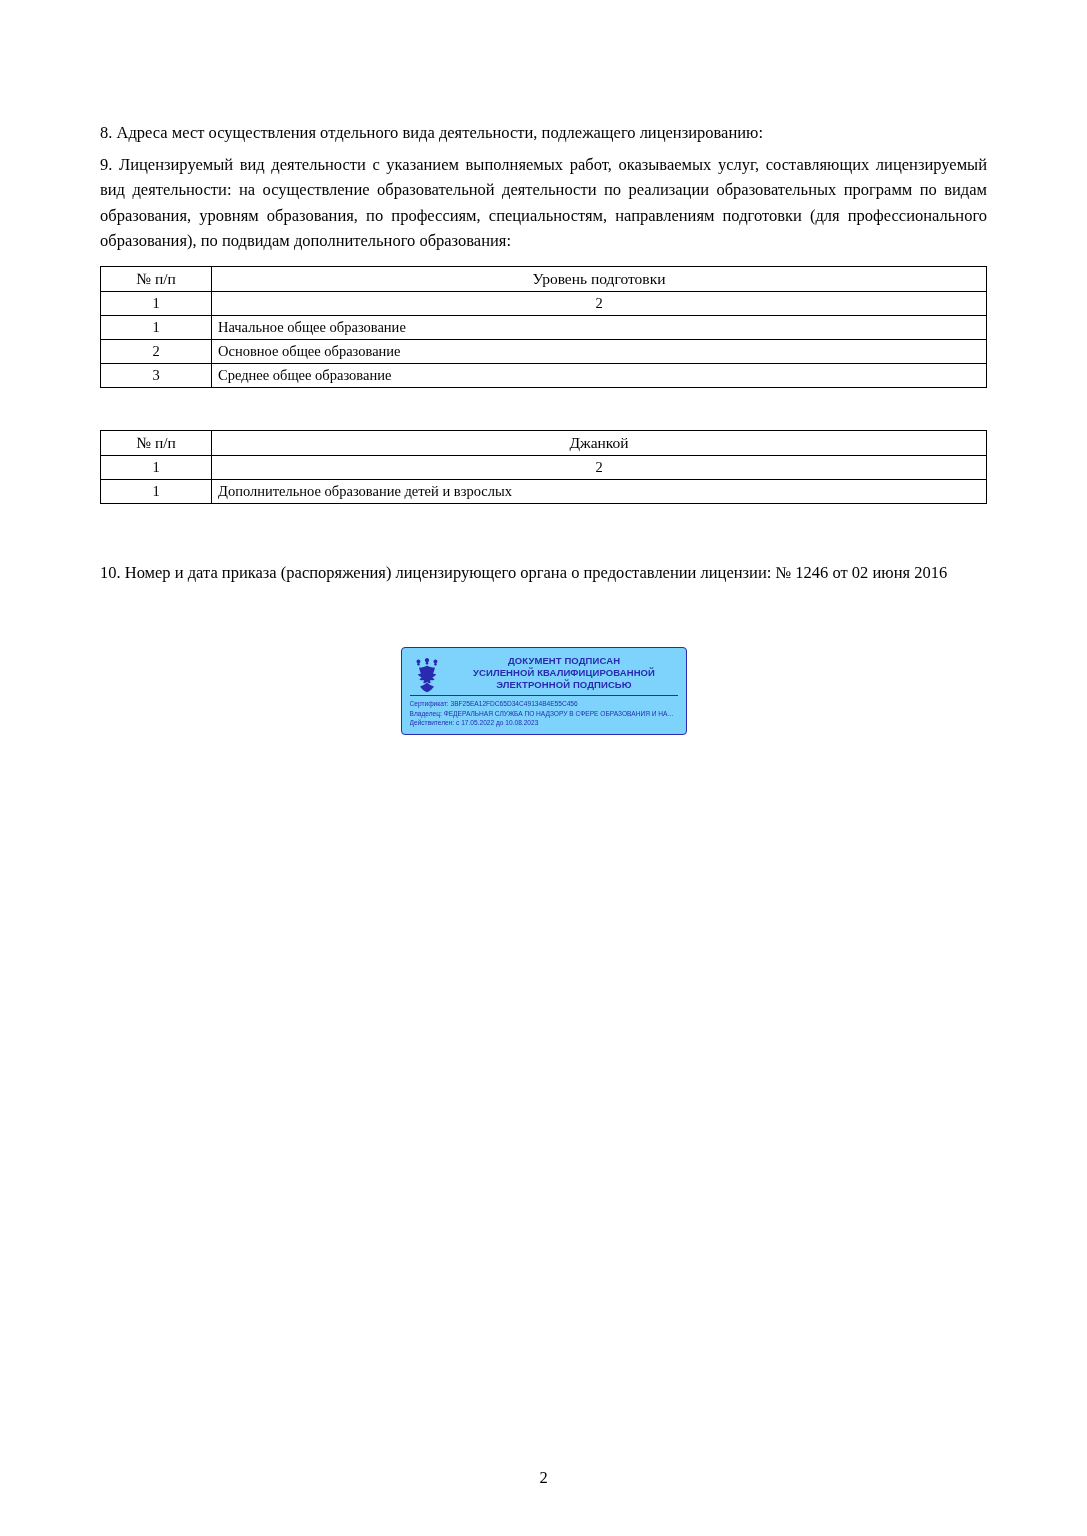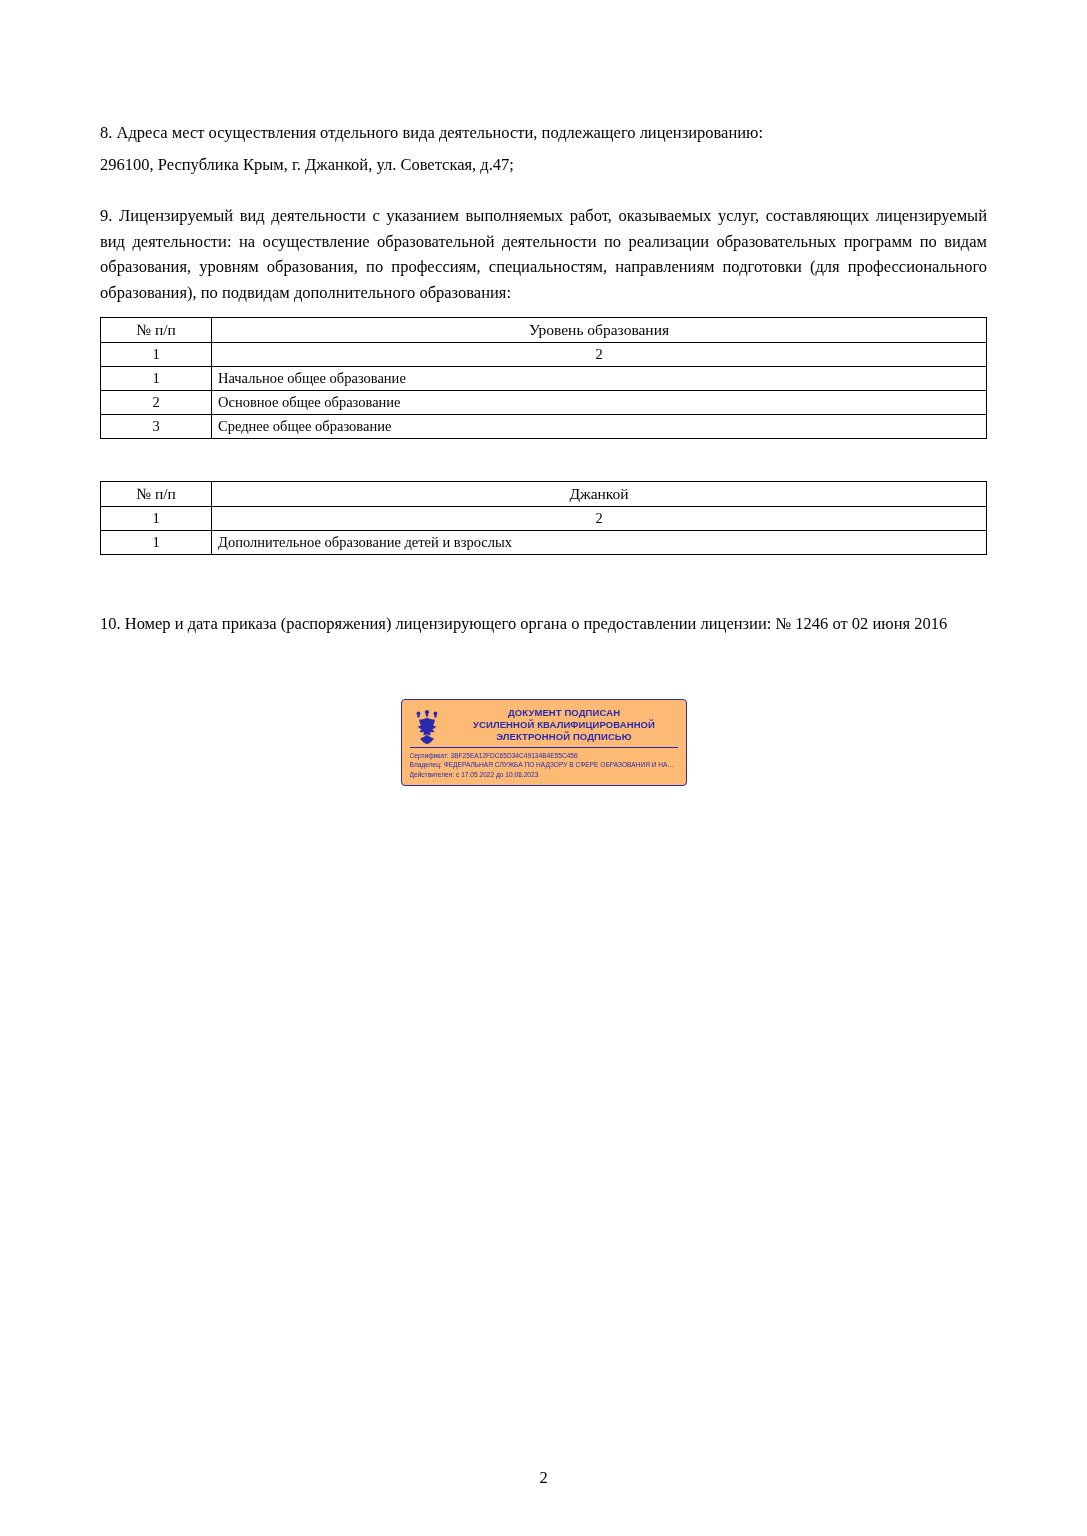--- a/index.html
+++ b/index.html
@@ -86,21 +86,21 @@
   }
   .stamp {
     box-sizing: border-box;
     width: 286px;
     border: 1.5px solid #2a2ab0;
     border-radius: 4px;
     padding: 7px 8px 6px 8px;
     display: flex;
     align-items: flex-start;
     gap: 7px;
-    background: #fdba74;
+    background: #7dd3fc;
   }
   .stamp-emblem {
     flex: 0 0 auto;
     width: 34px;
     height: 40px;
     display: flex;
     align-items: center;
     justify-content: center;
   }
   .stamp-body {
@@ -145,29 +145,28 @@
     text-align: center;
     font-size: 16.5px;
   }
 </style>
 </head>
 <body>
 
 <div class="page">
 
   <p class="para para-sec8">8. Адреса мест осуществления отдельного вида деятельности, подлежащего лицензированию:</p>
-  <p class="addr-line">296100, Республика Крым, г. Джанкой, ул. Советская, д.47;</p>
 
   <p class="para para-sec9">9. Лицензируемый вид деятельности с указанием выполняемых работ, оказываемых услуг, составляющих лицензируемый вид деятельности: на осуществление образовательной деятельности по реализации образовательных программ по видам образования, уровням образования, по профессиям, специальностям, направлениям подготовки (для профессионального образования), по подвидам дополнительного образования:</p>
 
   <table class="doc-table">
     <tbody>
       <tr>
         <td class="col-num col-head">№ п/п</td>
-        <td class="col-head">Уровень образования</td>
+        <td class="col-head">Уровень подготовки</td>
       </tr>
       <tr>
         <td class="col-num cell-center">1</td>
         <td class="cell-center">2</td>
       </tr>
       <tr>
         <td class="col-num cell-center">1</td>
         <td class="cell-left">Начальное общее образование</td>
       </tr>
       <tr>

